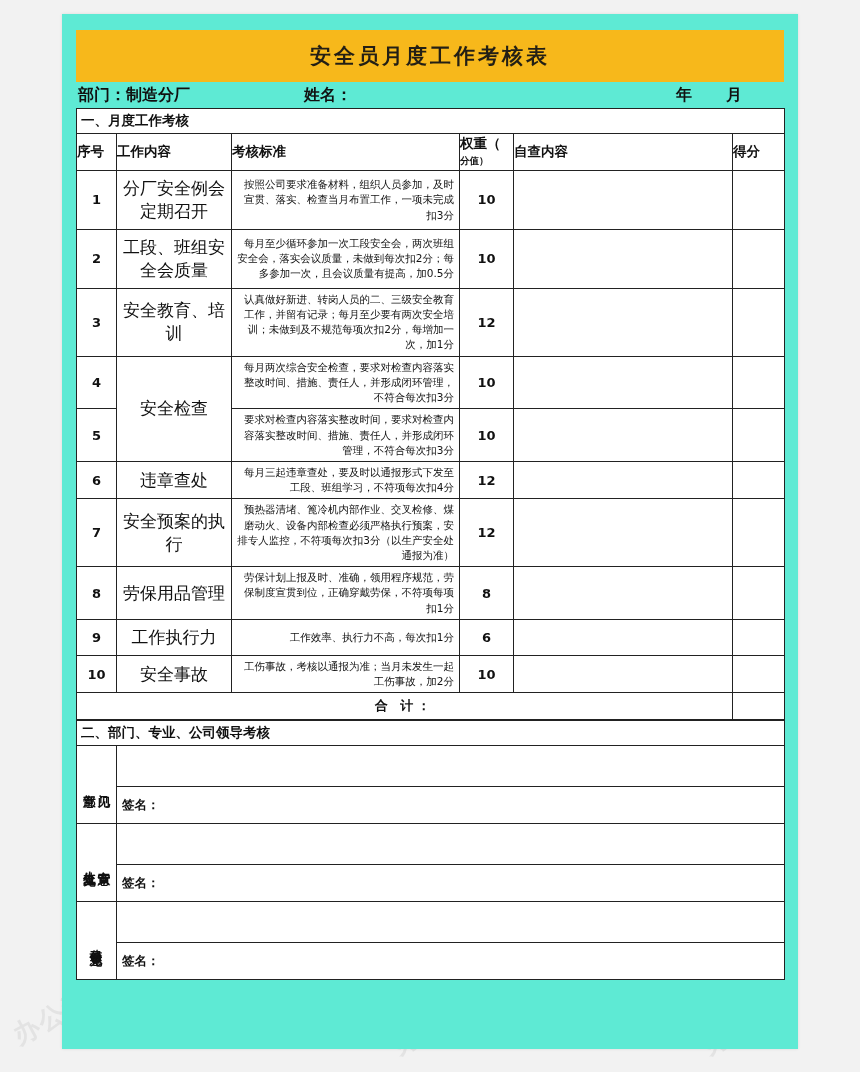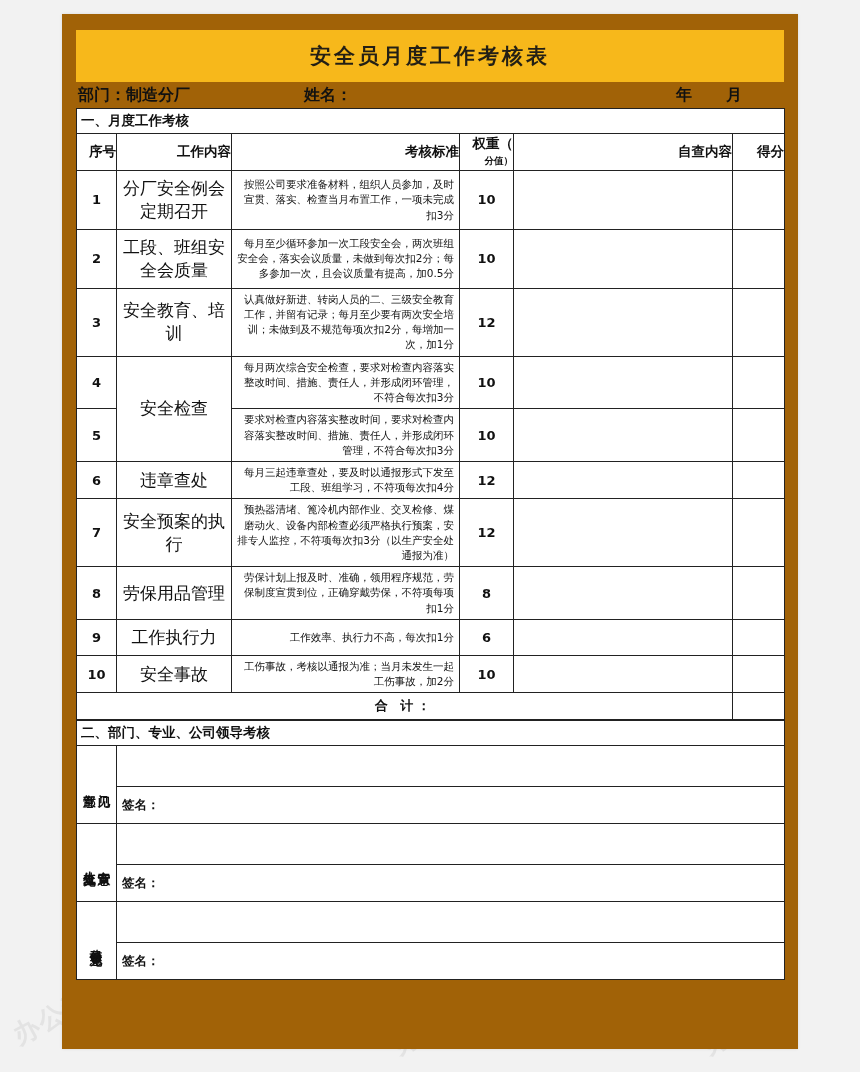--- a/index.html
+++ b/index.html
@@ -27,21 +27,21 @@
   .wm1{left:10px;  top:1000px;}
   .wm2{left:390px; top:1010px;}
   .wm3{left:700px; top:1010px;}
   .wm4{left:700px; top:595px;}
   .wm5{left:60px;  top:595px;}
 
   .page{
     position:absolute;
     left:62px; top:14px;
     width:736px; height:1035px;
-    background:#a16207;
+    background:#5eead4;
     box-shadow:0 0 3px rgba(0,0,0,.10);
     z-index:1;
   }
 
   .inner{
     position:absolute;
     left:14px; top:16px;
     width:708px;
   }
 
@@ -92,21 +92,21 @@
     height:24px;
     font-size:13.5px;
     font-weight:bold;
     padding-left:4px;
     text-align:left;
   }
   th.hdr{
     font-size:13.5px;
     font-weight:bold;
     height:36px;
-    text-align:right;
+    text-align:left;
     vertical-align:middle;
     line-height:1.15;
   }
   th.hdr .small{font-size:9.5px;font-weight:bold;}
   td.idx{
     text-align:center;
     vertical-align:middle;
     font-size:13px;
     font-weight:bold;
   }

